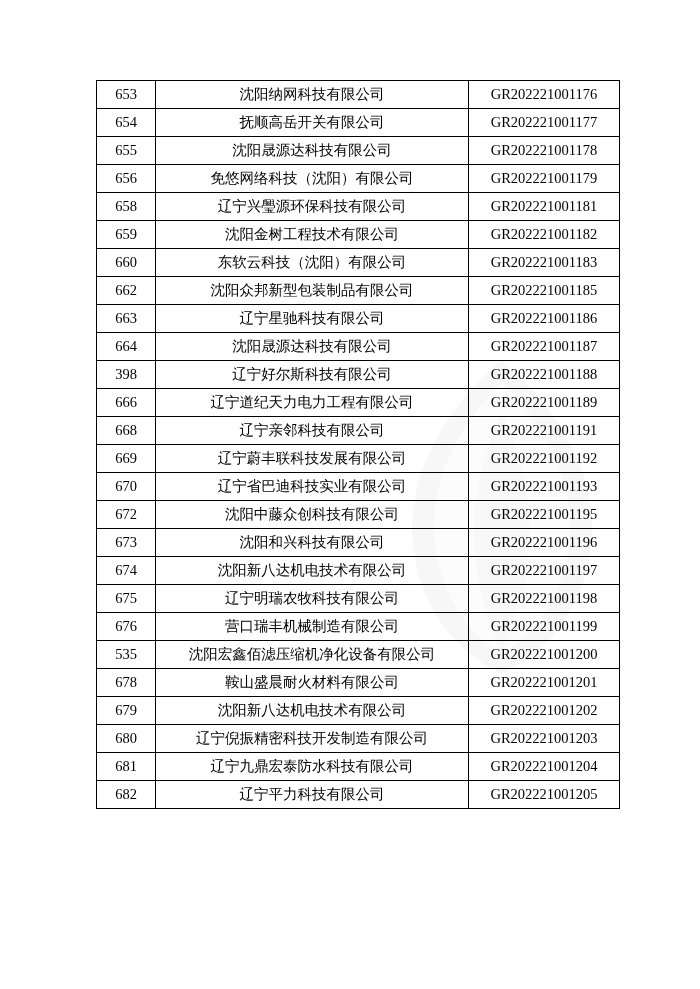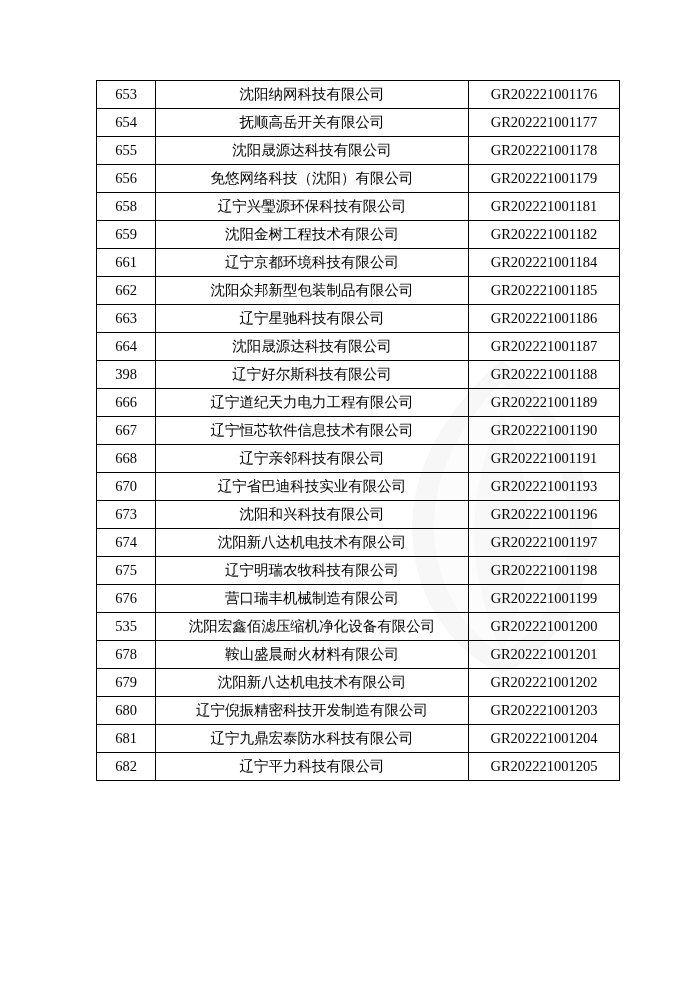--- a/index.html
+++ b/index.html
@@ -121,23 +121,23 @@
           <td class="col-index">658</td>
           <td class="col-name">辽宁兴璺源环保科技有限公司</td>
           <td class="col-code">GR202221001181</td>
         </tr>
         <tr>
           <td class="col-index">659</td>
           <td class="col-name">沈阳金树工程技术有限公司</td>
           <td class="col-code">GR202221001182</td>
         </tr>
         <tr>
-          <td class="col-index">661</td>
-          <td class="col-name">辽宁京都环境科技有限公司</td>
-          <td class="col-code">GR202221001184</td>
+          <td class="col-index">660</td>
+          <td class="col-name">东软云科技（沈阳）有限公司</td>
+          <td class="col-code">GR202221001183</td>
         </tr>
         <tr>
           <td class="col-index">662</td>
           <td class="col-name">沈阳众邦新型包装制品有限公司</td>
           <td class="col-code">GR202221001185</td>
         </tr>
         <tr>
           <td class="col-index">663</td>
           <td class="col-name">辽宁星驰科技有限公司</td>
           <td class="col-code">GR202221001186</td>
@@ -151,33 +151,38 @@
           <td class="col-index">398</td>
           <td class="col-name">辽宁好尔斯科技有限公司</td>
           <td class="col-code">GR202221001188</td>
         </tr>
         <tr>
           <td class="col-index">666</td>
           <td class="col-name">辽宁道纪天力电力工程有限公司</td>
           <td class="col-code">GR202221001189</td>
         </tr>
         <tr>
-          <td class="col-index">667</td>
-          <td class="col-name">辽宁恒芯软件信息技术有限公司</td>
-          <td class="col-code">GR202221001190</td>
-        </tr>
-        <tr>
           <td class="col-index">668</td>
           <td class="col-name">辽宁亲邻科技有限公司</td>
           <td class="col-code">GR202221001191</td>
         </tr>
         <tr>
+          <td class="col-index">669</td>
+          <td class="col-name">辽宁蔚丰联科技发展有限公司</td>
+          <td class="col-code">GR202221001192</td>
+        </tr>
+        <tr>
           <td class="col-index">670</td>
           <td class="col-name">辽宁省巴迪科技实业有限公司</td>
           <td class="col-code">GR202221001193</td>
+        </tr>
+        <tr>
+          <td class="col-index">672</td>
+          <td class="col-name">沈阳中藤众创科技有限公司</td>
+          <td class="col-code">GR202221001195</td>
         </tr>
         <tr>
           <td class="col-index">673</td>
           <td class="col-name">沈阳和兴科技有限公司</td>
           <td class="col-code">GR202221001196</td>
         </tr>
         <tr>
           <td class="col-index">674</td>
           <td class="col-name">沈阳新八达机电技术有限公司</td>
           <td class="col-code">GR202221001197</td>

